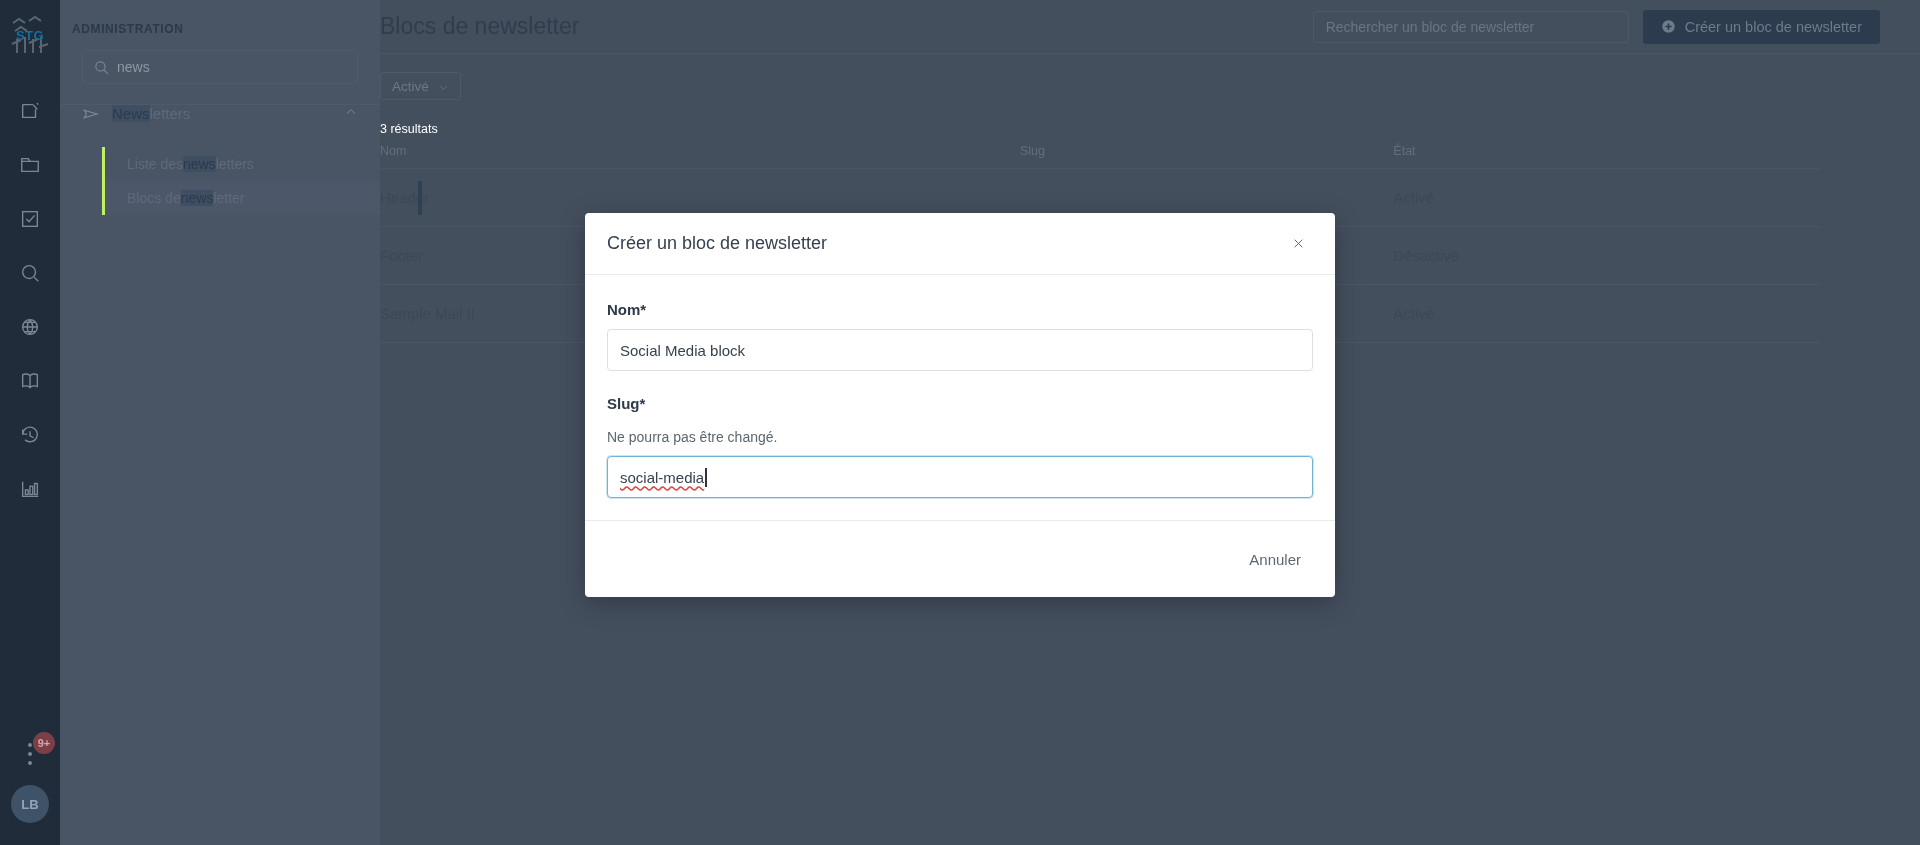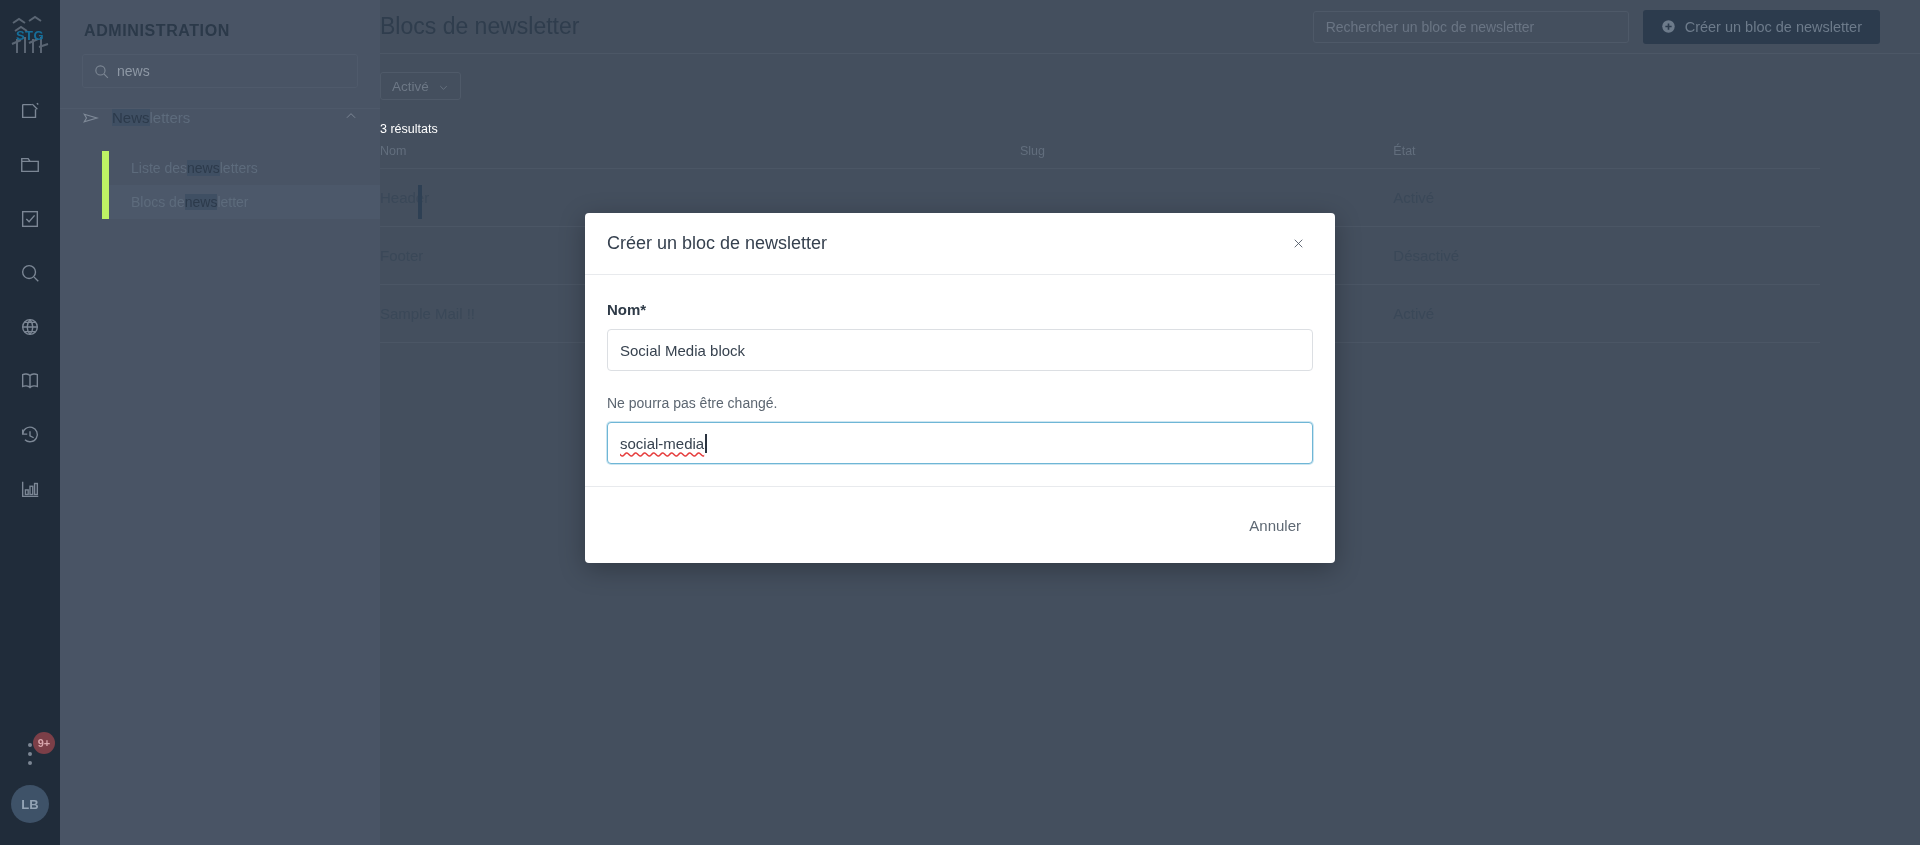--- a/index.html
+++ b/index.html
@@ -62,22 +62,22 @@
   }
 
   
   .admin-sidebar {
     position: absolute; left: 60px; top: 0;
     width: 320px; height: 845px;
     background: #495465;
     z-index: 2;
   }
   .admin-title {
-    padding: 22px 24px 0 24px;
-    font-size: 16px; font-weight: bold; color: #2b3949;
+    padding: 22px 24px 0 12px;
+    font-size: 12px; font-weight: bold; color: #2b3949;
     letter-spacing: .6px;
   }
   .side-search-wrap { padding: 14px 22px 20px 22px; }
   .side-search {
     position: relative;
     height: 34px; border: 1px solid #4f5a6b; border-radius: 3px;
     display: flex; align-items: center; padding-left: 34px;
     background: transparent;
   }
   .side-search .s-icon {
@@ -93,21 +93,21 @@
     height: 42px; display: flex; align-items: flex-start;
     padding: 0 22px 0 22px; cursor: pointer;
   }
   .nav-send-icon { width: 18px; height: 18px; margin-right: 12px; }
   .nav-send-icon svg { stroke: #7f8a98; stroke-width: 1.5; fill: none; }
   .nav-group-label { font-size: 15px; color: #5d6b7c; font-weight: 500; }
   .nav-group-label .hl { background: #3f4f63; color: #2c3a4b; }
   .nav-chevron { margin-left: auto; width: 14px; height: 14px; }
   .nav-chevron svg { stroke: #7f8a98; stroke-width: 1.6; fill: none; }
 
-  .nav-sub-wrap { border-left: 7px solid #bef264; margin-left: 42px; }
+  .nav-sub-wrap { border-left: 3px solid #bef264; margin-left: 42px; }
   .nav-sub {
     position: relative;
     height: 34px; display: flex; align-items: center;
     padding-left: 22px; font-size: 14px; color: #5d6b7c;
     cursor: pointer;
   }
   .nav-sub .hl { background: #3f4f63; color: #2c3a4b; }
   .nav-sub.active { background: #4c586a; }
   .nav-sub.active::after {
     content: ""; position: absolute; right: -42px; top: 0;
@@ -433,20 +433,21 @@
 
     <div class="modal-body">
       <div>
         <div class="field-label"><span>Nom</span><span class="req">*</span></div>
         <div class="text-input">
             <span>Social Media block</span>
           </div>
       </div>
 
       <div class="field-block-2">
+        <div class="field-label"><span>Slug</span><span class="req">*</span></div>
         <div class="field-hint">Ne pourra pas être changé.</div>
         <div class="text-input focused">
             <span class="spellcheck">social-media</span>
             <span class="caret"></span>
           </div>
       </div>
     </div>
 
     <div class="modal-foot">
       <button class="btn-cancel">Annuler</button>

